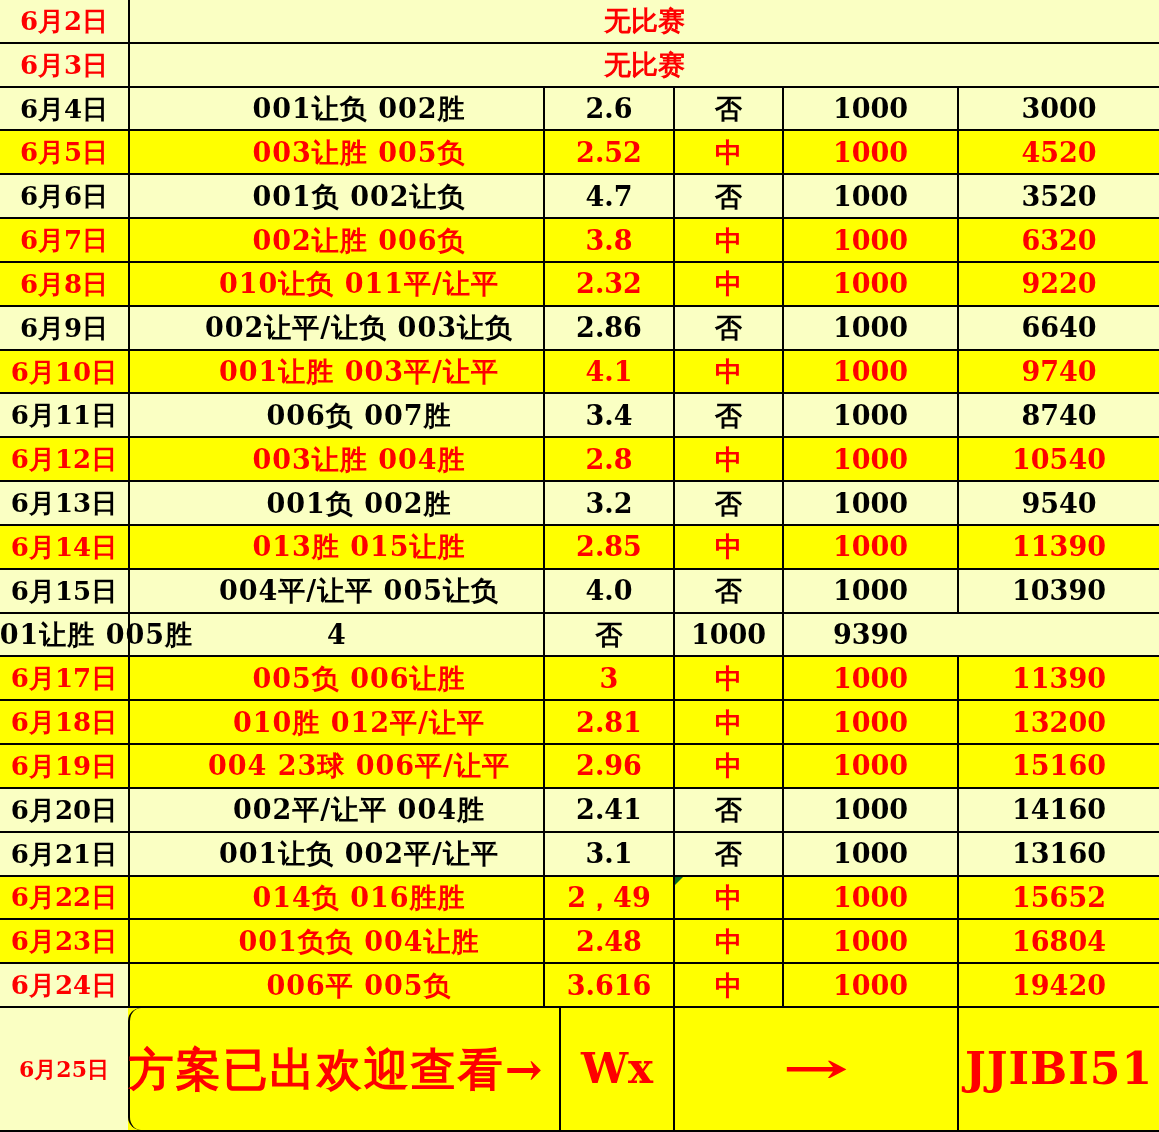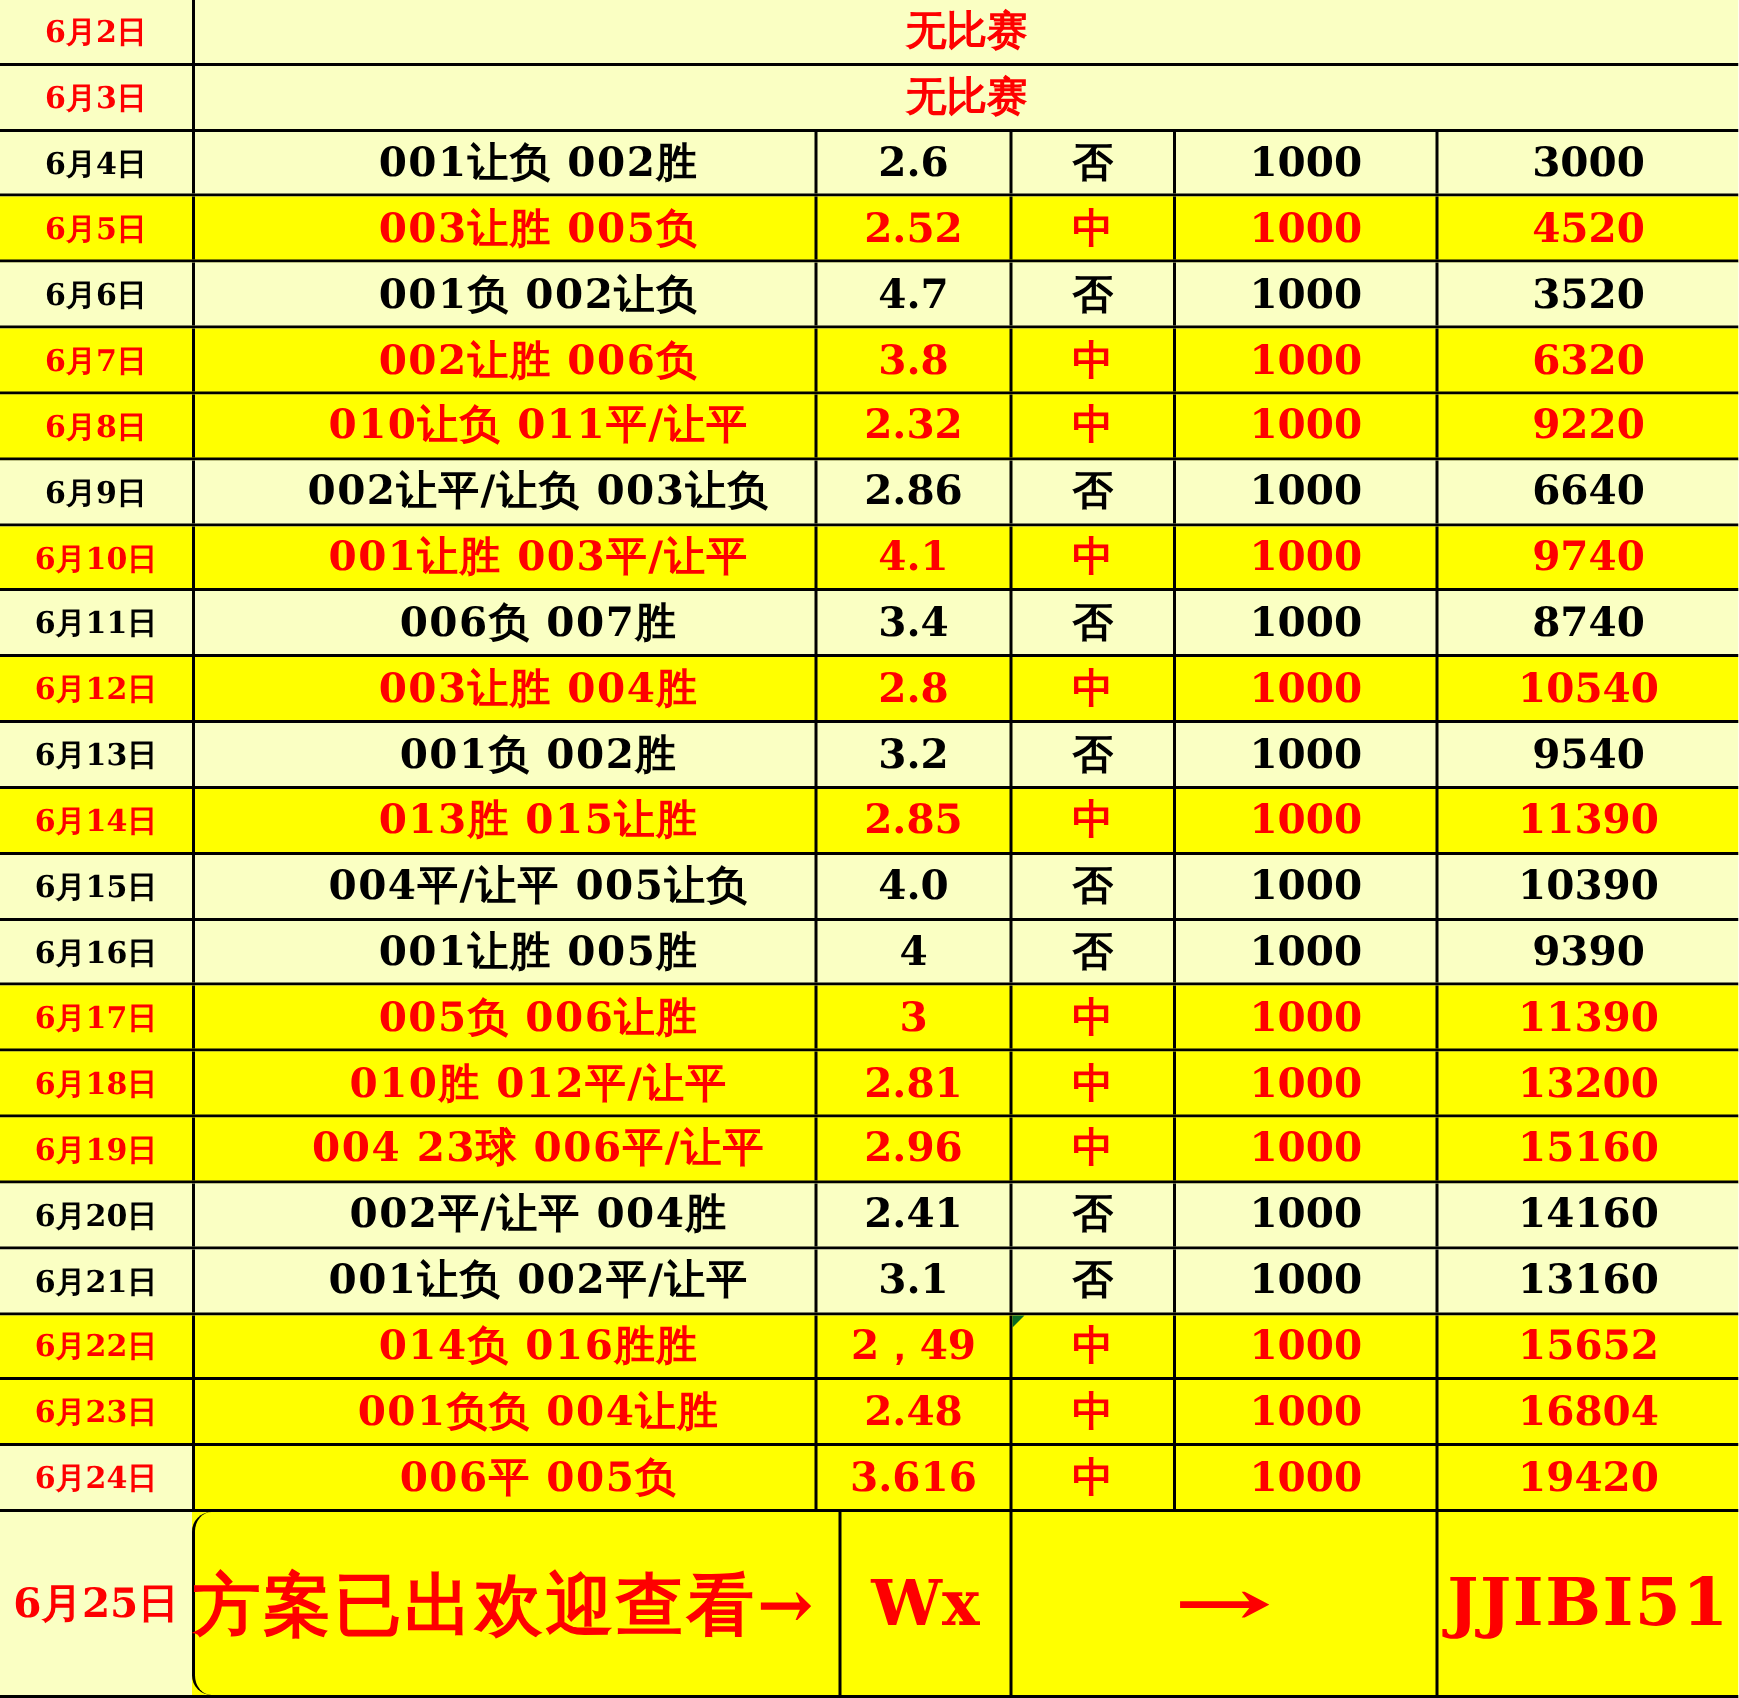--- a/index.html
+++ b/index.html
@@ -20,33 +20,33 @@
   }
   .row.no-match { grid-template-columns:128px 1fr; color:#FE0000; }
   .row.win { background:#FFFF00; color:#FE0000; }
   .row.win.date-pale .cell-date { background:#FAFFC3; }
   .cell {
     display:flex; align-items:center; justify-content:center;
     font-size:27px; line-height:1; white-space:pre;
     position:relative;
   }
   .cell + .cell { border-left:2px solid #000; }
-  .cell-date { font-size:20px; }
+  .cell-date { font-size:26px; }
   .cell-picks { letter-spacing:1px;padding-left:45px; }
   .row.has-marker .cell-result::before {
     content:""; position:absolute; top:0; left:0;
     border-top:8px solid #0B6B23; border-right:8px solid transparent;
   }
   
   .row.footer {
     grid-template-columns:128px 415px 130px 284px 202px;
     height:124px;
     background:#FFFF00; color:#FE0000;
   }
-  .row.footer .cell-date { background:#FAFFC3; font-size:27px; }
+  .row.footer .cell-date { background:#FAFFC3; font-size:22px; }
   .cell-message { font-size:45px; letter-spacing:2px;border-radius:13px; }
   .cell-wx { font-size:42px; font-family:"DejaVu Serif","Liberation Serif",serif;margin-left:16px; }
   .cell-arrowspan .arrow-glyph {
     font-size:42px; display:inline-block; transform:scaleX(1.9);
   }
   .cell-code { font-size:44px; letter-spacing:1px; }
 </style>
 </head>
 <body>
 
@@ -164,21 +164,20 @@
   <div class="row">
     <div class="cell cell-date">6月15日</div>
     <div class="cell cell-picks">004平/让平 005让负</div>
     <div class="cell cell-odds">4.0</div>
     <div class="cell cell-result">否</div>
     <div class="cell cell-stake">1000</div>
     <div class="cell cell-total">10390</div>
   </div>
 
   <div class="row">
-    <div class="cell cell-date">6月16日</div>
     <div class="cell cell-picks">001让胜 005胜</div>
     <div class="cell cell-odds">4</div>
     <div class="cell cell-result">否</div>
     <div class="cell cell-stake">1000</div>
     <div class="cell cell-total">9390</div>
   </div>
 
   <div class="row win">
     <div class="cell cell-date">6月17日</div>
     <div class="cell cell-picks">005负 006让胜</div>

